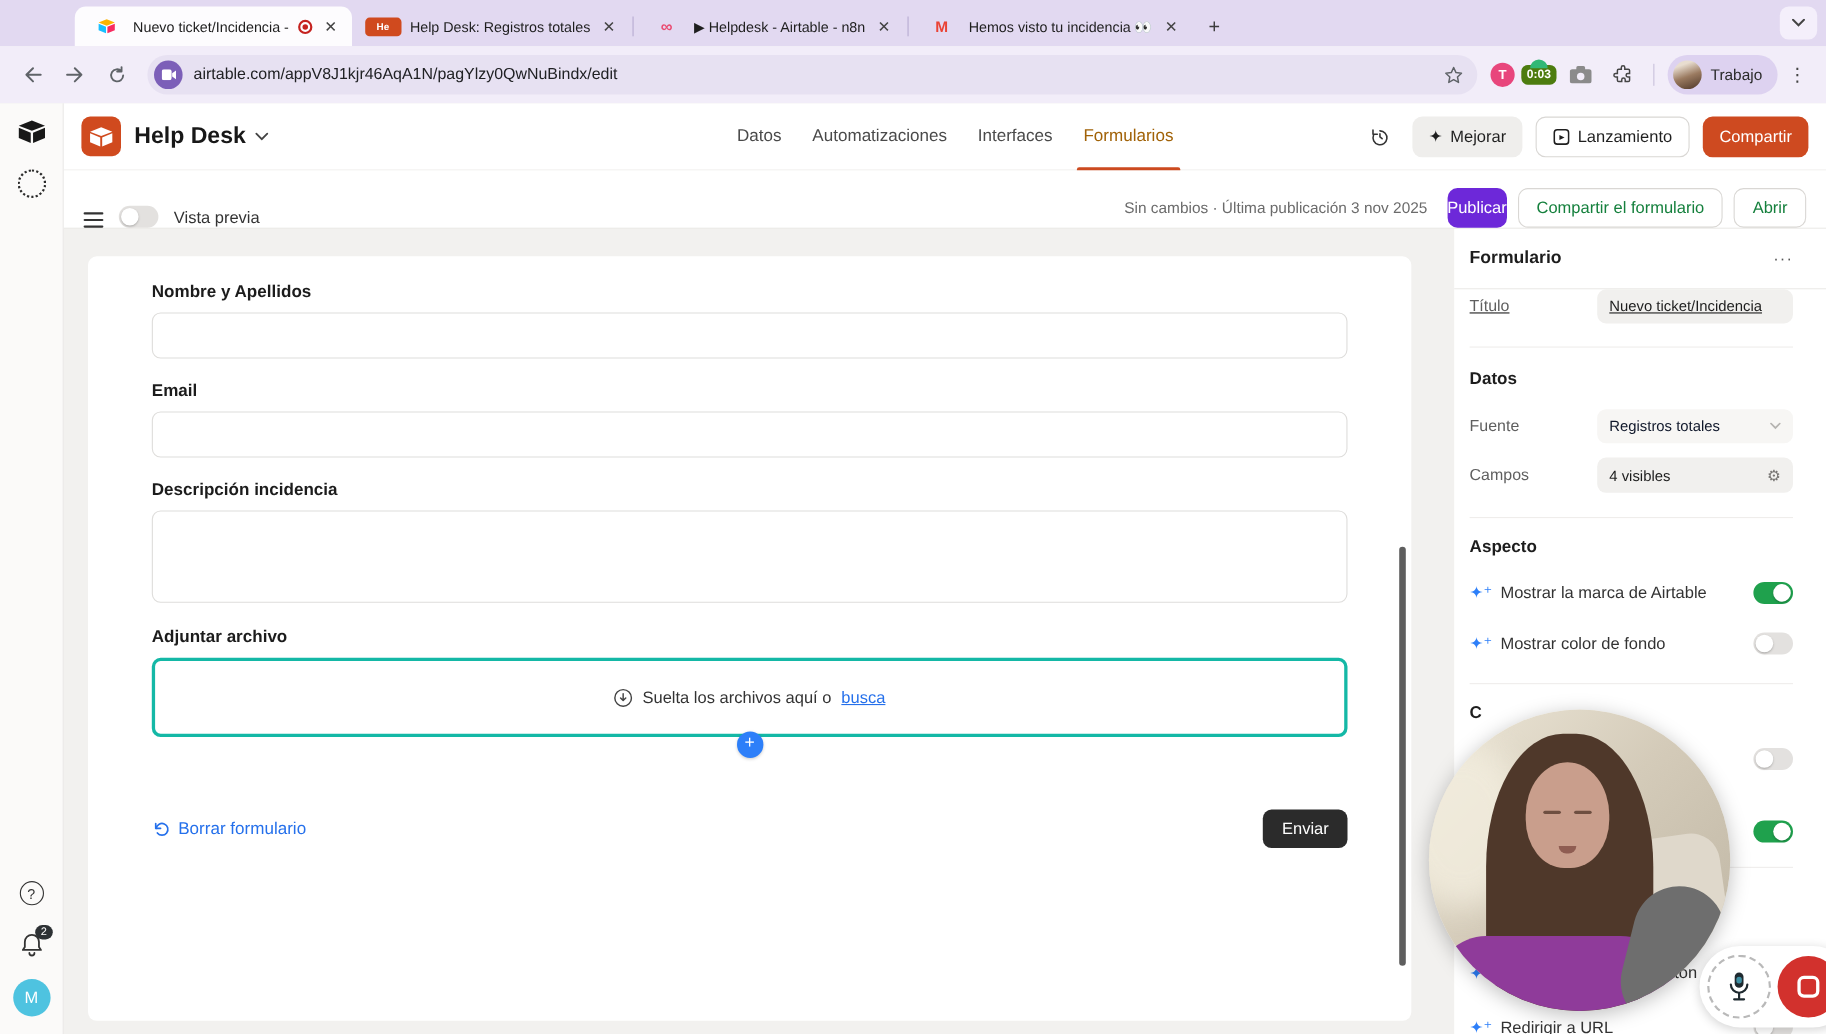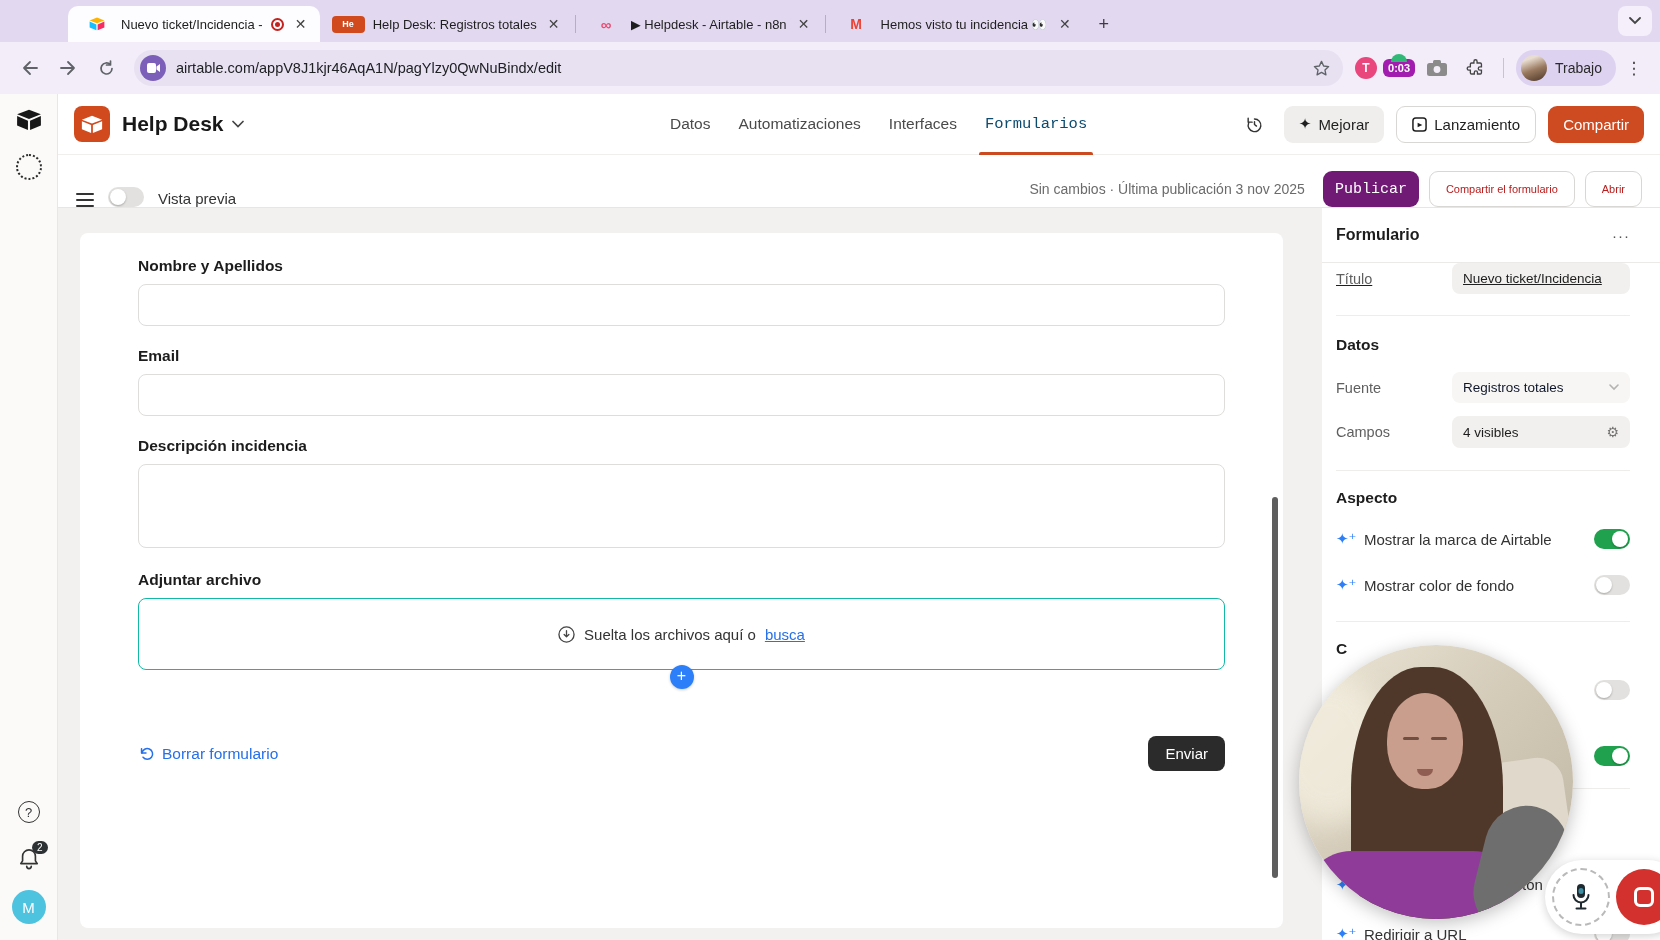--- a/index.html
+++ b/index.html
@@ -22,21 +22,21 @@
   .rec-dot::after { content:""; width:5px; height:5px; background:#C5221F; border-radius:50%; }
   .newtab { width:28px; height:28px; margin:0 0 4px 6px; font-size:18px; color:#3c3c3c; display:flex; align-items:center; justify-content:center; border-radius:50%; }
   .tabsearch { position:absolute; right:8px; top:6px; width:34px; height:30px; background:#F4EFFB; border-radius:8px; display:flex; align-items:center; justify-content:center; color:#454545; }
 
   .chromebar { position:absolute; top:42px; left:0; width:1660px; height:52px; background:#F2EDF9; display:flex; align-items:center; padding:0 14px; gap:6px; }
   .navbtn { width:32px; height:32px; display:flex; align-items:center; justify-content:center; border-radius:50%; color:#5F6368; flex:none; }
   .urlpill { flex:1; height:36px; background:#E7E1F2; border-radius:18px; display:flex; align-items:center; padding:0 12px 0 6px; gap:10px; margin:0 6px; }
   .cam-badge { width:26px; height:26px; border-radius:50%; background:#7C5FB8; display:flex; align-items:center; justify-content:center; flex:none; }
   .urltext { font-size:14.5px; color:#202124; flex:1; white-space:nowrap; overflow:hidden; }
   .ext-pink { width:22px; height:22px; border-radius:50%; background:#E8467C; color:#fff; font-size:12px; font-weight:bold; display:flex; align-items:center; justify-content:center; flex:none; }
-  .ext-timer { background:#a21caf; color:#fff; font-size:11px; font-weight:bold; border-radius:6px; padding:3px 5px; position:relative; flex:none; }
+  .ext-timer { background:#4d7c0f; color:#fff; font-size:11px; font-weight:bold; border-radius:6px; padding:3px 5px; position:relative; flex:none; }
   .ext-timer::before { content:""; position:absolute; top:-5px; left:50%; transform:translateX(-50%); width:16px; height:8px; border-radius:8px 8px 0 0; background:#31B876; }
   .chr-sep { width:1px; height:20px; background:#c9c0dc; margin:0 6px; }
   .profile { height:36px; background:#DDD2F0; border-radius:18px; display:flex; align-items:center; gap:8px; padding:0 14px 0 5px; font-size:14px; color:#2a2a2a; }
   .profile .pav { width:26px; height:26px; border-radius:50%; background:linear-gradient(160deg,#e8ddd0 20%,#9a7a60 55%,#5d4433 90%); }
   .dots { font-size:17px; color:#454545; letter-spacing:0; width:24px; text-align:center; }
 
   
   .rail { position:absolute; top:94px; left:0; width:58px; bottom:0; background:#FBFAF9; border-right:1px solid #E9E7E5; }
   .rail > div { position:absolute; left:50%; transform:translateX(-50%); }
   .rail-logo { top:15px; }
@@ -45,50 +45,50 @@
   .rail-bell { top:753px; }
   .bell-badge { position:absolute; top:-6px; right:-8px; background:#2D3134; color:#fff; font-size:10px; border-radius:8px; padding:1px 5px; }
   .rail-avatar { top:796px; width:34px; height:34px; border-radius:50%; background:#4EC3E0; color:#fff; font-size:15px; display:flex; align-items:center; justify-content:center; }
 
   
   .appheader { position:absolute; top:94px; left:58px; right:0; height:61px; background:#fff; display:flex; align-items:center; padding:0 16px; border-bottom:1px solid #F1EFED; }
   .brandtile { width:36px; height:36px; border-radius:8px; background:#D04A1E; display:flex; align-items:center; justify-content:center; margin-right:12px; }
   .apptitle { font-size:21px; font-weight:bold; color:#181818; margin-right:8px; }
   .mainnav { position:absolute; left:612px; display:flex; gap:28px; height:61px; align-items:center; }
   .navitem { font-size:15.5px; color:#4a4a4a; height:61px; display:flex; align-items:center; position:relative; }
-  .navitem.active { color:#0c4a6e;font-family:Liberation Mono, monospace; }
+  .navitem.active { color:#a16207; }
   .navitem.active::after { content:""; position:absolute; left:-6px; right:-6px; bottom:0; height:3px; background:#CC4A1F; border-radius:2px 2px 0 0; }
   .hdr-right { margin-left:auto; display:flex; align-items:center; gap:12px; }
   .histbtn { width:34px; height:34px; display:flex; align-items:center; justify-content:center; color:#333; border-radius:8px; }
   .btn { height:37px; border-radius:9px; display:flex; align-items:center; gap:7px; font-size:15px; padding:0 15px; }
   .btn-improve { background:#EFEEEC; color:#1f1f1f; }
   .btn-launch { background:#fff; border:1px solid #D9D7D4; color:#1f1f1f; }
   .btn-share { background:#CE4A20; color:#fff; }
 
   
   .subtoolbar { position:absolute; top:155px; left:58px; right:0; height:53px; background:#fff; border-bottom:1px solid #E8E6E3; display:flex; align-items:flex-end; padding:0 18px; gap:14px; }
   .hamb { width:18px; display:flex; flex-direction:column; gap:4px; }
   .hamb i { height:2px; background:#333; border-radius:1px; }
   .tgl { width:36px; height:20px; border-radius:10px; background:#E3E1DF; position:relative; flex:none; }
   .tgl.on { background:#1FA14D; }
   .tgl .knob { position:absolute; top:2px; left:2px; width:16px; height:16px; border-radius:50%; background:#fff; box-shadow:0 1px 2px rgba(0,0,0,.25); }
   .tgl.on .knob { left:auto; right:2px; }
   .preview-label { font-size:15px; color:#333; }
   .tb-right { margin-left:auto; display:flex; align-items:center; gap:10px; }
   .statustext { font-size:14px; color:#6b6b6b; margin-right:8px; }
-  .btn-publish { background:#701a75; color:#fff; font-size:15px; padding:0 12px; height:36px; border-radius:9px; display:flex; align-items:center;font-family:Liberation Mono, monospace; }
-  .btn-light { background:#fff; border:1px solid #D9D7D4; color:#b91c1c; font-size:11px; padding:0 16px; height:36px; border-radius:9px; display:flex; align-items:center; }
+  .btn-publish { background:#6d28d9; color:#fff; font-size:15px; padding:0 0; height:36px; border-radius:9px; display:flex; align-items:center; }
+  .btn-light { background:#fff; border:1px solid #D9D7D4; color:#15803d; font-size:15px; padding:0 16px; height:36px; border-radius:9px; display:flex; align-items:center; }
 
   
   .content { position:absolute; top:208px; left:58px; right:0; bottom:0; background:#F2F1EF; }
   .card { position:absolute; left:22px; top:25px; width:1203px; bottom:12px; background:#fff; border-radius:8px; padding:24px 58px 0 58px; }
   .f-label { font-size:15.5px; font-weight:600; color:#1c1c1c; margin-bottom:9px; }
   .f-input { height:42px; border:1px solid #DEDDDB; border-radius:8px; background:#fff; margin-bottom:21px; }
   .f-area { height:84px; border:1px solid #DEDDDB; border-radius:8px; background:#fff; margin-bottom:23px; }
-  .dropzone { height:72px; border:1px solid #14b8a6; border-radius:8px; display:flex; align-items:center; justify-content:center; gap:9px; font-size:15px; color:#333; }
+  .dropzone { height:72px; border:3px solid #14b8a6; border-radius:8px; display:flex; align-items:center; justify-content:center; gap:9px; font-size:15px; color:#333; }
   .dz-link { color:#2570EB; text-decoration:underline; }
   .addbtn { width:24px; height:24px; border-radius:50%; background:#2D7FF9; color:#fff; font-size:16px; line-height:22px; text-align:center; margin:-5px auto 0 auto; box-shadow:0 1px 3px rgba(0,0,0,.2); }
   .formfoot { display:flex; align-items:center; margin-top:47px; }
   .clearlink { display:flex; align-items:center; gap:8px; color:#2570EB; font-size:15.5px; }
   .btn-submit { margin-left:auto; background:#2B2B2B; color:#fff; font-size:15px; height:35px; padding:0 17px; border-radius:8px; display:flex; align-items:center; }
   .brandrow { display:flex; align-items:center; gap:10px; margin-top:50px; }
   .brandword { font-size:17px; font-weight:bold; color:#1d1d1d; letter-spacing:.2px; }
   .brand-sep { color:#C9C7C5; font-size:15px; margin:0 4px; }
   .disclaimer { font-size:13px; color:#6b6b6b; }
   .reportlink { font-size:13px; color:#6b6b6b; border-bottom:1px dotted #9a9a9a; margin-left:4px; }

